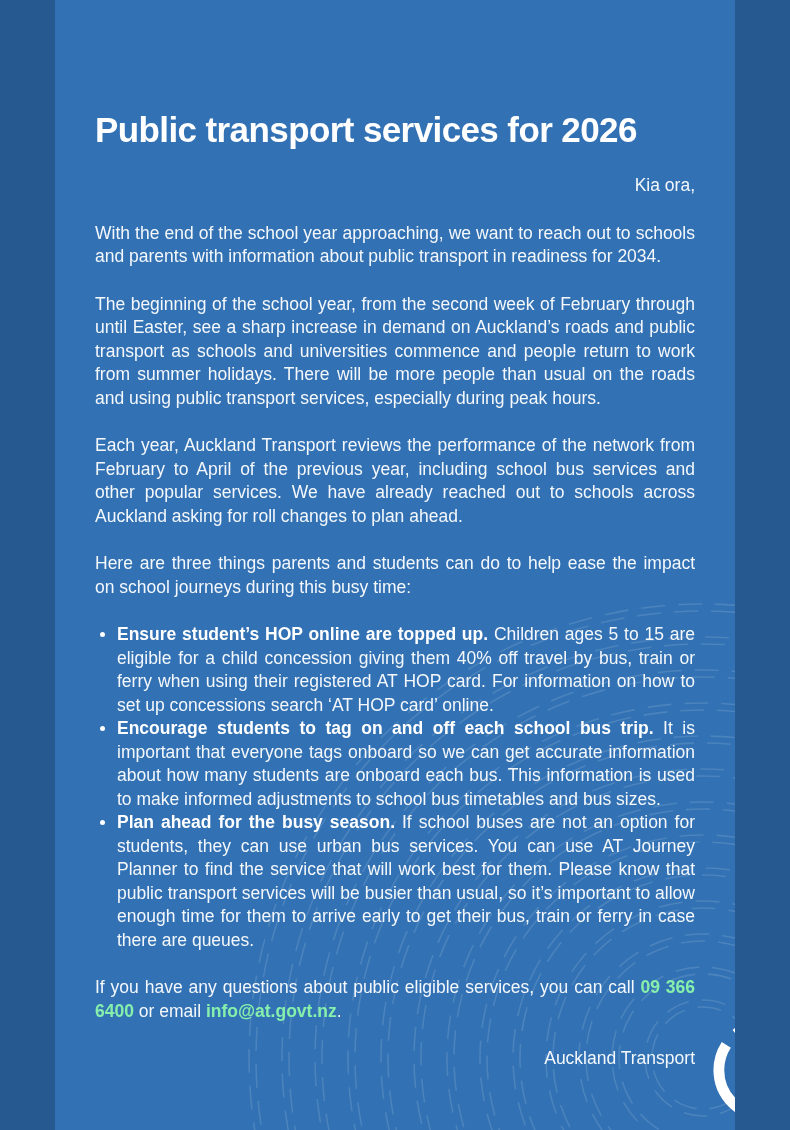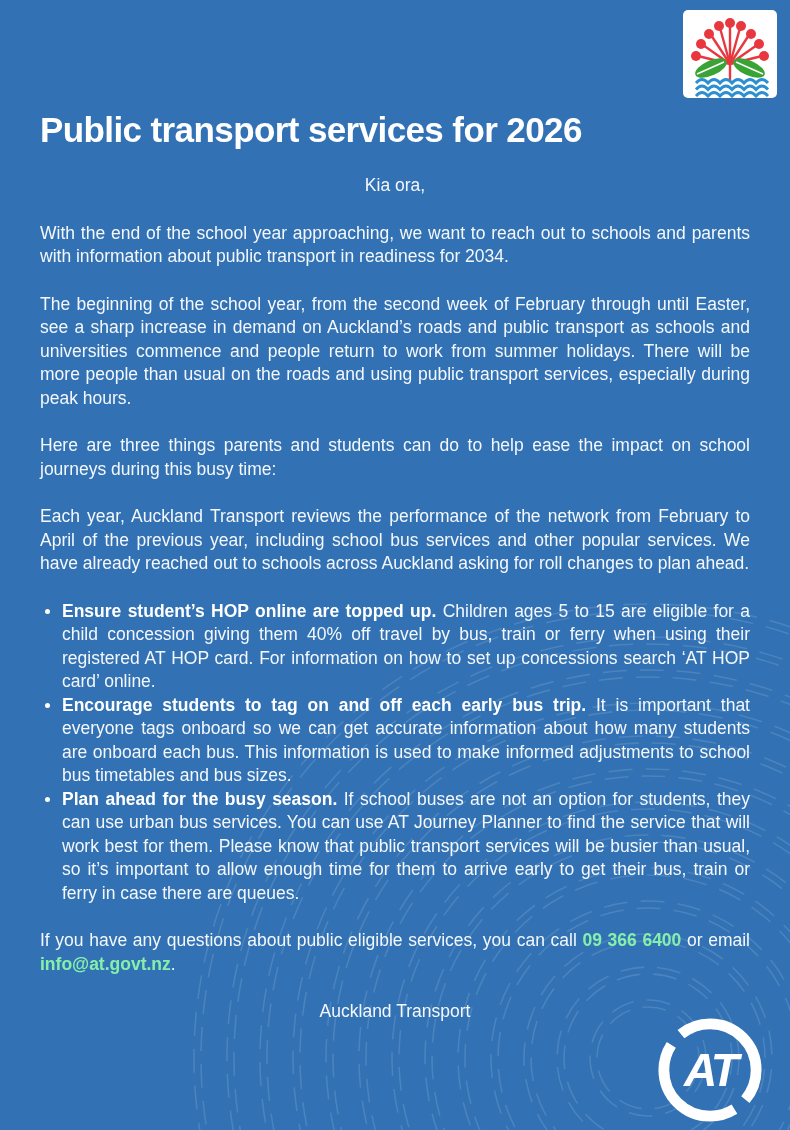--- a/index.html
+++ b/index.html
@@ -1,37 +1,37 @@
 <!DOCTYPE html>
 <html><head>
 <meta charset="utf-8">
 <style>
   html,body{margin:0;padding:0;background:#26598f;}
   .page{
     position:relative;
-    width:790px;height:1130px;
+    width:680px;height:1130px;
     background:#3171b4;
     overflow:hidden;
     font-family:"Liberation Sans",sans-serif;
     color:#ffffff;
     margin:0 auto;
   }
   .pattern-svg{position:absolute;left:0;top:0;width:790px;height:1130px;z-index:0;}
   .content{position:relative;z-index:1;padding:110px 40px 0 40px;}
   .page-title{
     font-size:35px;font-weight:bold;letter-spacing:-0.6px;
     margin:0 0 24px 0;line-height:1.15;color:#ffffff;
   }
   .body-text{
     font-size:17.5px;line-height:23.5px;
     margin:0 0 24px 0;
     text-align:justify;
     color:rgba(255,255,255,0.95);
   }
-  .no-justify{text-align:center;}
+  .no-justify{text-align:right;}
   .body-text strong{color:#86efac;font-weight:bold;}
   .tips-list{list-style:none;margin:0 0 24px 0;padding:0;}
   .tips-list li{
     position:relative;
     padding-left:22px;
     font-size:17.5px;line-height:23.5px;
     text-align:justify;
     color:rgba(255,255,255,0.95);
     margin:0;
   }
@@ -131,33 +131,33 @@
 
   <div class="content">
     <h1 class="page-title">Public transport services for 2026</h1>
 
     <p class="body-text no-justify">Kia ora,</p>
 
     <p class="body-text">With the end of the school year approaching, we want to reach out to schools and parents with information about public transport in readiness for 2034.</p>
 
     <p class="body-text">The beginning of the school year, from the second week of February through until Easter, see a sharp increase in demand on Auckland’s roads and public transport as schools and universities commence and people return to work from summer holidays. There will be more people than usual on the roads and using public transport services, especially during peak hours.</p>
 
+    <p class="body-text">Each year, Auckland Transport reviews the performance of the network from February to April of the previous year, including school bus services and other popular services. We have already reached out to schools across Auckland asking for roll changes to plan ahead.</p>
+
     <p class="body-text">Here are three things parents and students can do to help ease the impact on school journeys during this busy time:</p>
-
-    <p class="body-text">Each year, Auckland Transport reviews the performance of the network from February to April of the previous year, including school bus services and other popular services. We have already reached out to schools across Auckland asking for roll changes to plan ahead.</p>
 
     <ul class="tips-list">
       <li>
         <span class="bullet-dot"></span>
         <strong>Ensure student’s HOP online are topped up.</strong>
         <span>Children ages 5 to 15 are eligible for a child concession giving them 40% off travel by bus, train or ferry when using their registered AT HOP card. For information on how to set up concessions search ‘AT HOP card’ online.</span>
       </li>
       <li>
         <span class="bullet-dot"></span>
-        <strong>Encourage students to tag on and off each early bus trip.</strong>
+        <strong>Encourage students to tag on and off each school bus trip.</strong>
         <span>It is important that everyone tags onboard so we can get accurate information about how many students are onboard each bus. This information is used to make informed adjustments to school bus timetables and bus sizes.</span>
       </li>
       <li>
         <span class="bullet-dot"></span>
         <strong>Plan ahead for the busy season.</strong>
         <span>If school buses are not an option for students, they can use urban bus services. You can use AT Journey Planner to find the service that will work best for them. Please know that public transport services will be busier than usual, so it’s important to allow enough time for them to arrive early to get their bus, train or ferry in case there are queues.</span>
       </li>
     </ul>
 
     <p class="body-text"><span>If you have any questions about public eligible services, you can call </span><strong>09 366 6400</strong><span> or email </span><strong>info@at.govt.nz</strong><span>.</span></p>

